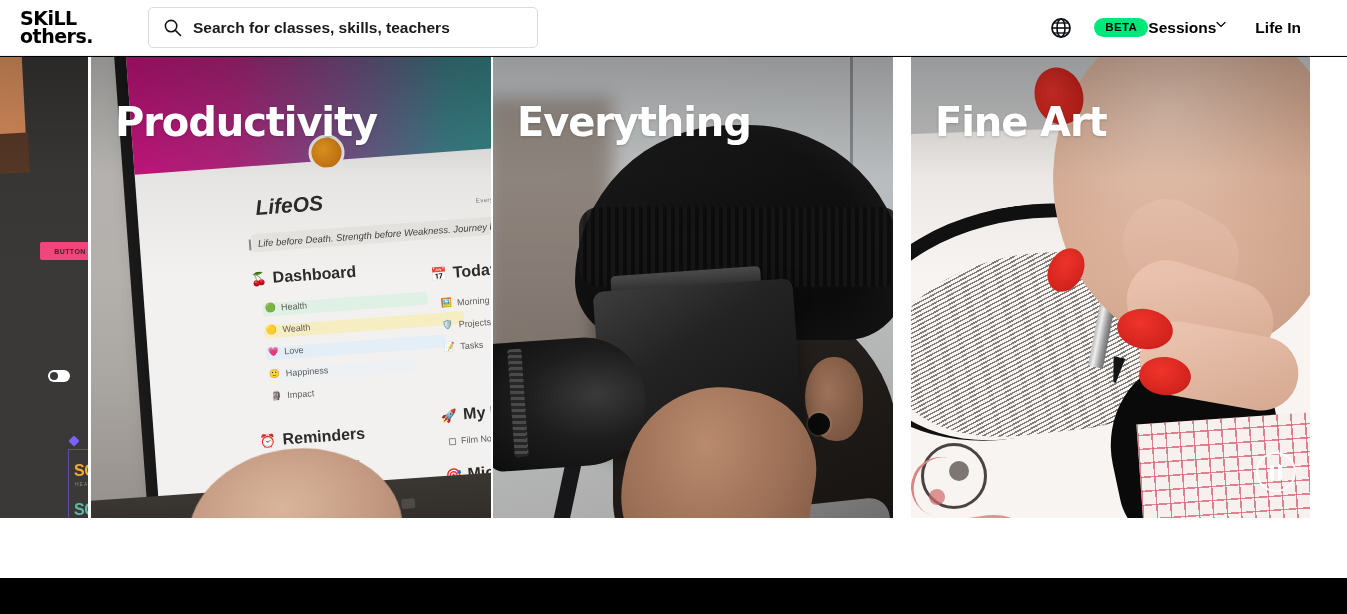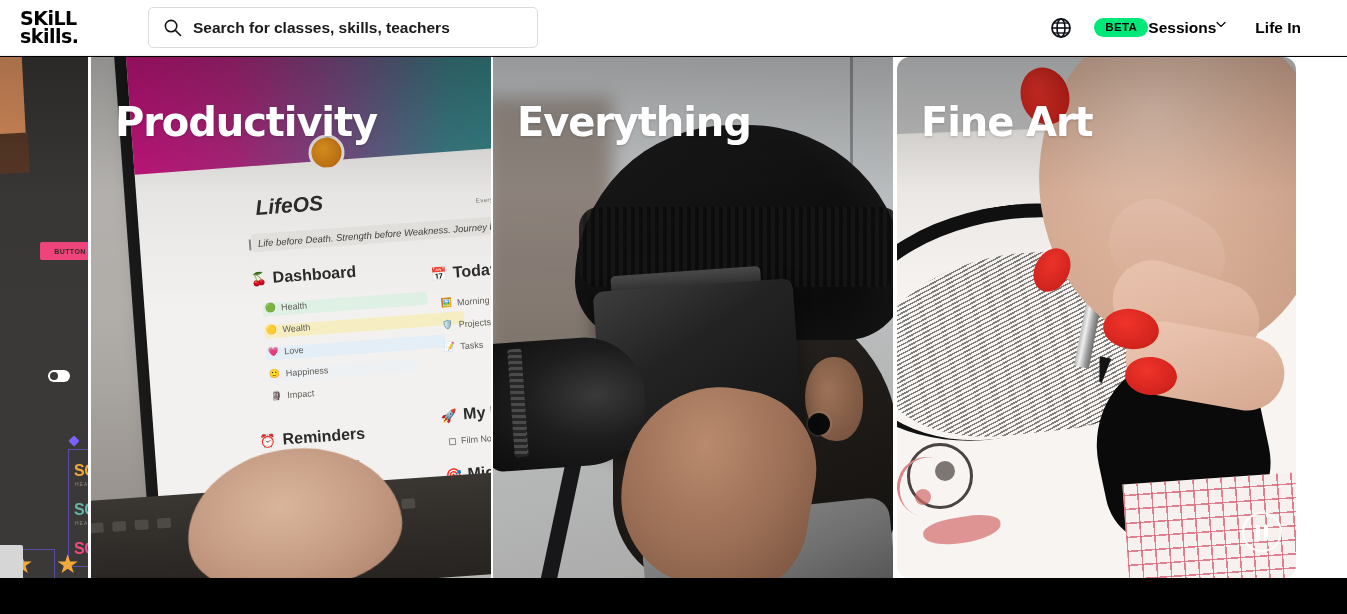--- a/index.html
+++ b/index.html
@@ -56,25 +56,25 @@
     background:#00f084; color:#000; font-size:16.5px; font-weight:800;
     border:none; border-radius:5px; padding:12px 22px; cursor:pointer;
     font-family:"Liberation Sans", sans-serif; line-height:1;
   }
 
   
   .carousel {
     position:absolute; top:57px; left:0; width:1347px; height:521px;
     display:flex; background:#fff; overflow:hidden;
   }
-  .tile { position:relative; height:521px; overflow:hidden; flex:0 0 auto; }
+  .tile { position:relative; height:461px; overflow:hidden; flex:0 0 auto; }
   .tile-design { width:244px; margin-left:-156px; }
   .tile-prod   { width:400px; margin-left:3px; }
   .tile-photo  { width:400px; margin-left:2px; }
-  .tile-fine   { width:399px; margin-left:4px;border-radius:13px; }
+  .tile-fine   { width:399px; margin-left:18px; }
 
   .tile-title {
     position:absolute; left:24px; top:42px; color:#fff;
     font-size:40px; font-weight:900; letter-spacing:-1.1px;
     z-index:6; text-shadow:0 1px 3px rgba(0,0,0,0.18);
     font-family:"DejaVu Sans", sans-serif; white-space:nowrap;
   }
 
   
   .fig-bg { position:absolute; inset:0; background:#3b3937; }
@@ -371,21 +371,21 @@
     z-index:5;
   }
 </style>
 </head>
 <body>
 
 <div class="header">
 
   <div class="logo">
     <span class="logo-l1">SKiLL</span>
-    <span class="logo-l2">skills.</span>
+    <span class="logo-l2">others.</span>
   </div>
 
 
   <div class="search-wrap">
     <span class="search-icon">
       <svg viewBox="0 0 20 20" width="19" height="19">
         <circle cx="8.5" cy="8.5" r="6" stroke="#111" stroke-width="1.6" fill="none"></circle>
         <line x1="13" y1="13" x2="18.5" y2="18.5" stroke="#111" stroke-width="1.6" stroke-linecap="round"></line>
       </svg>
     </span>

